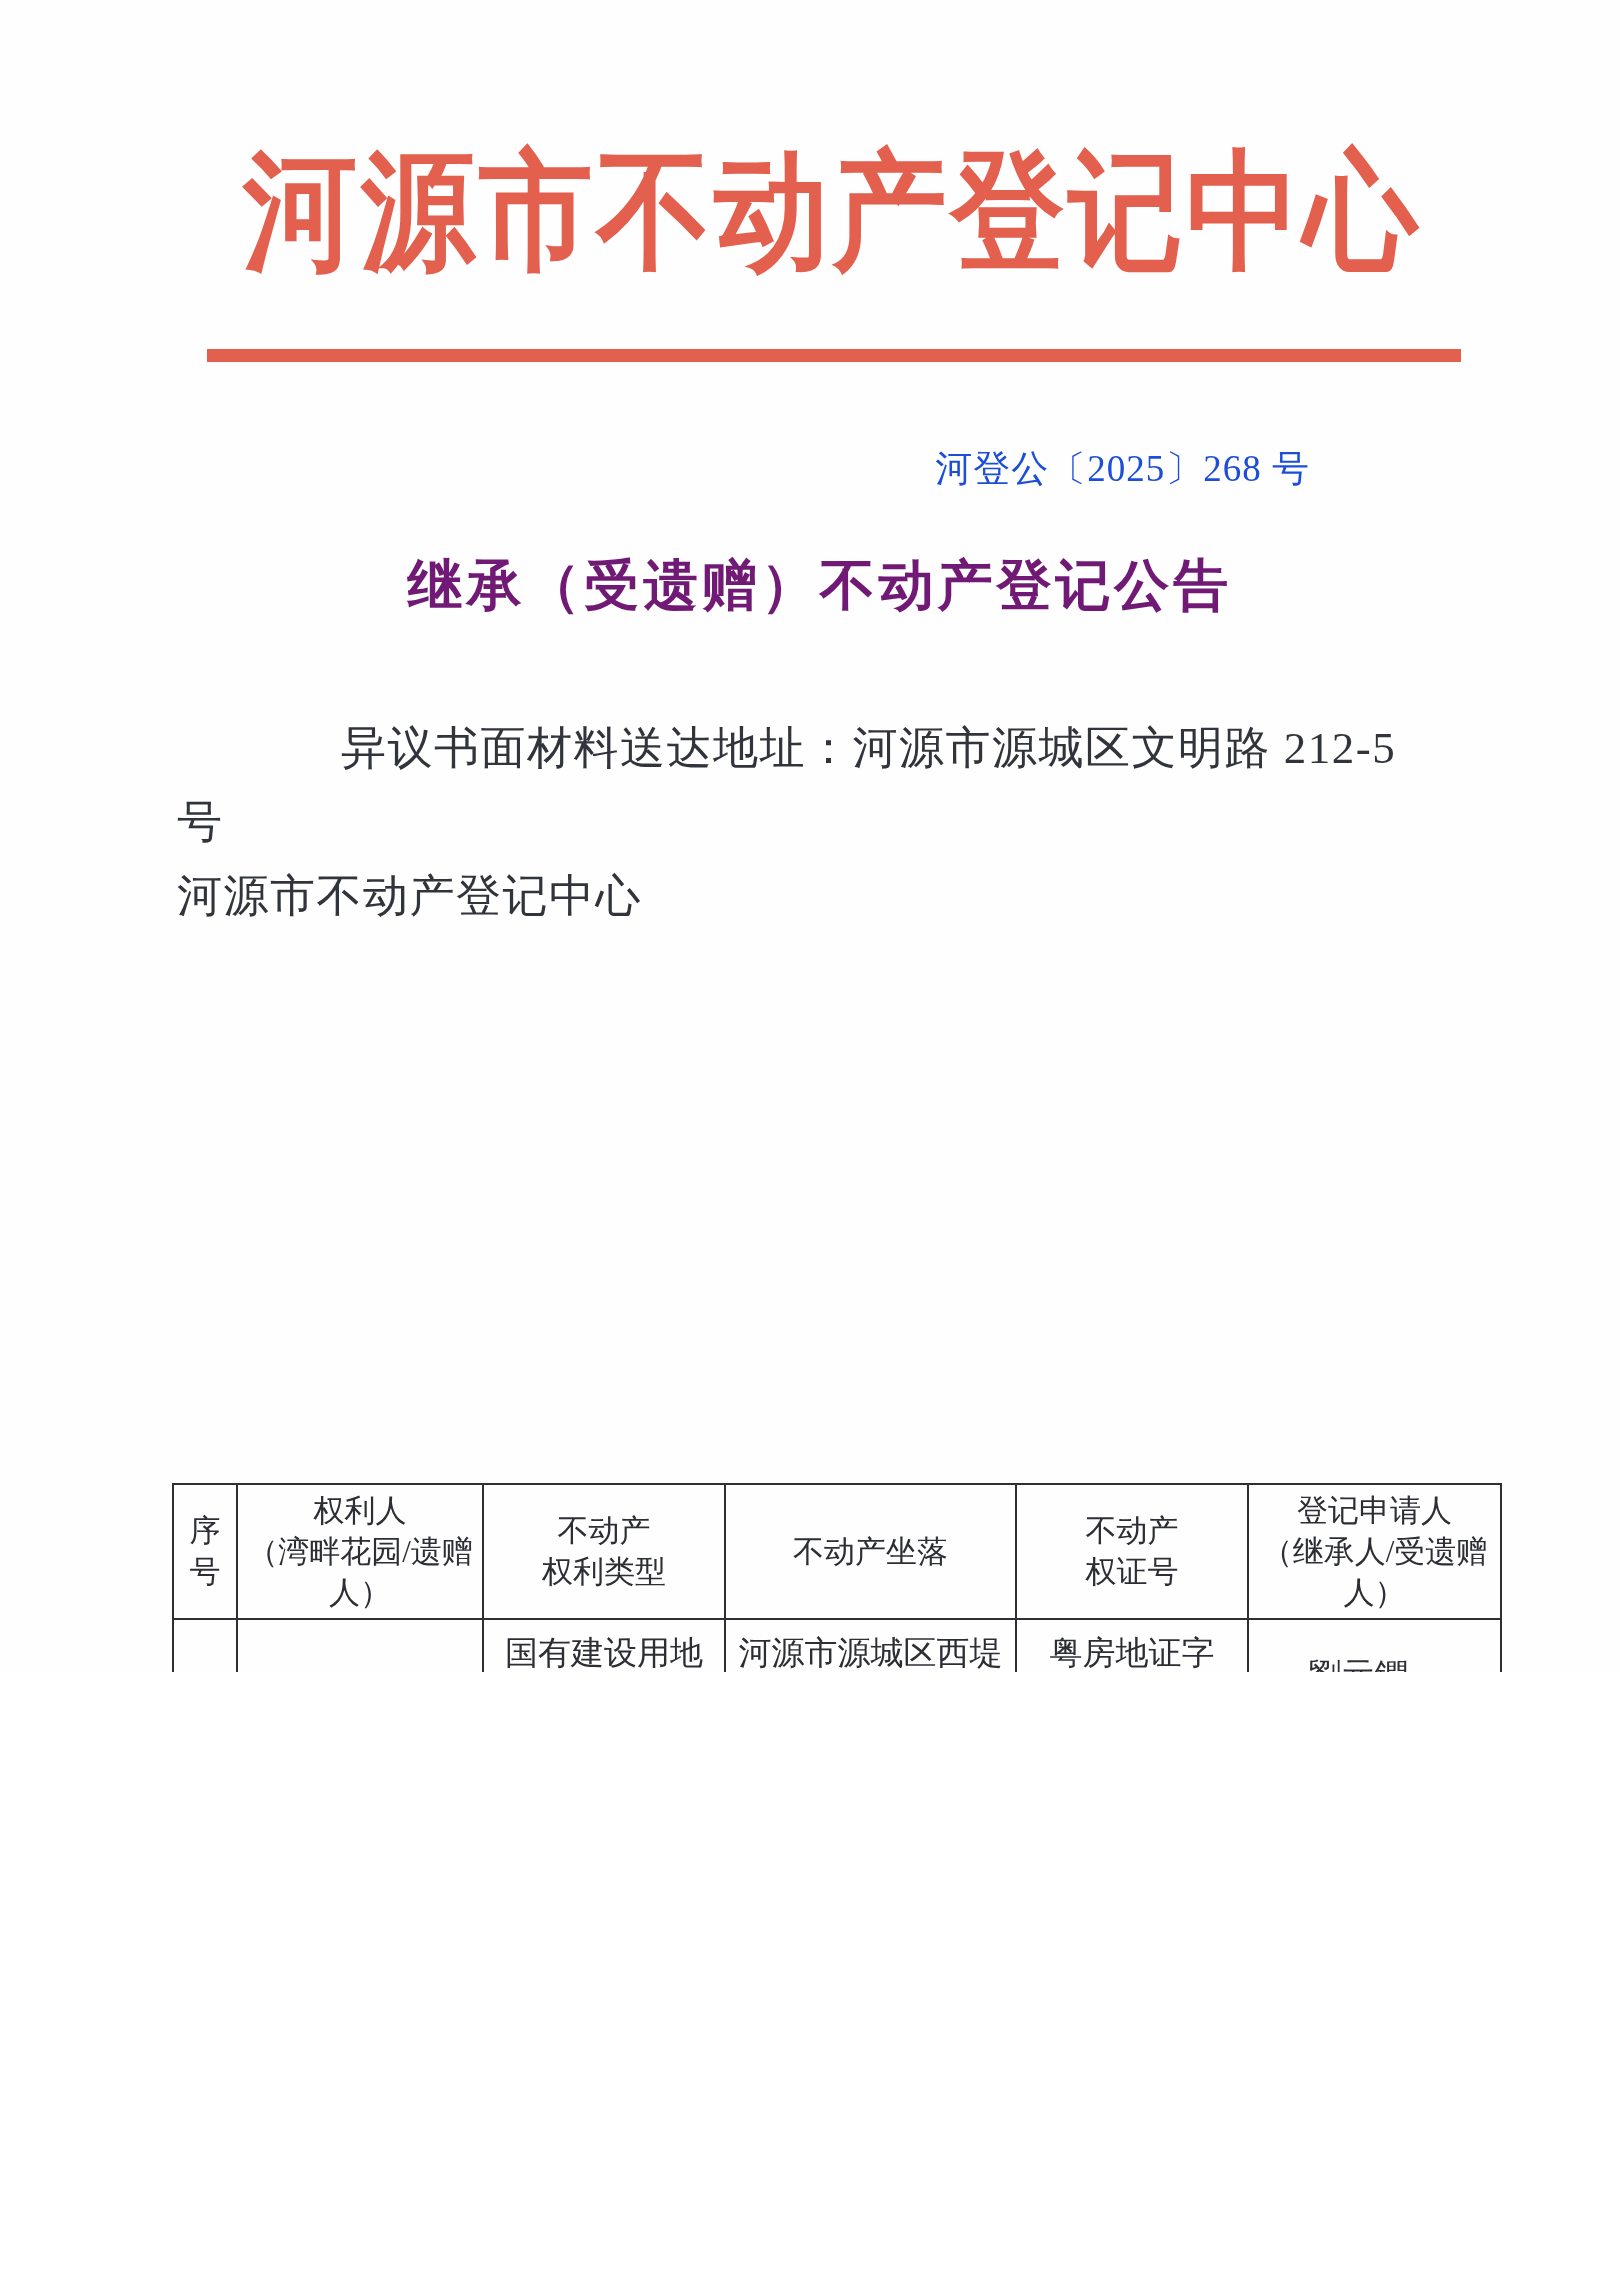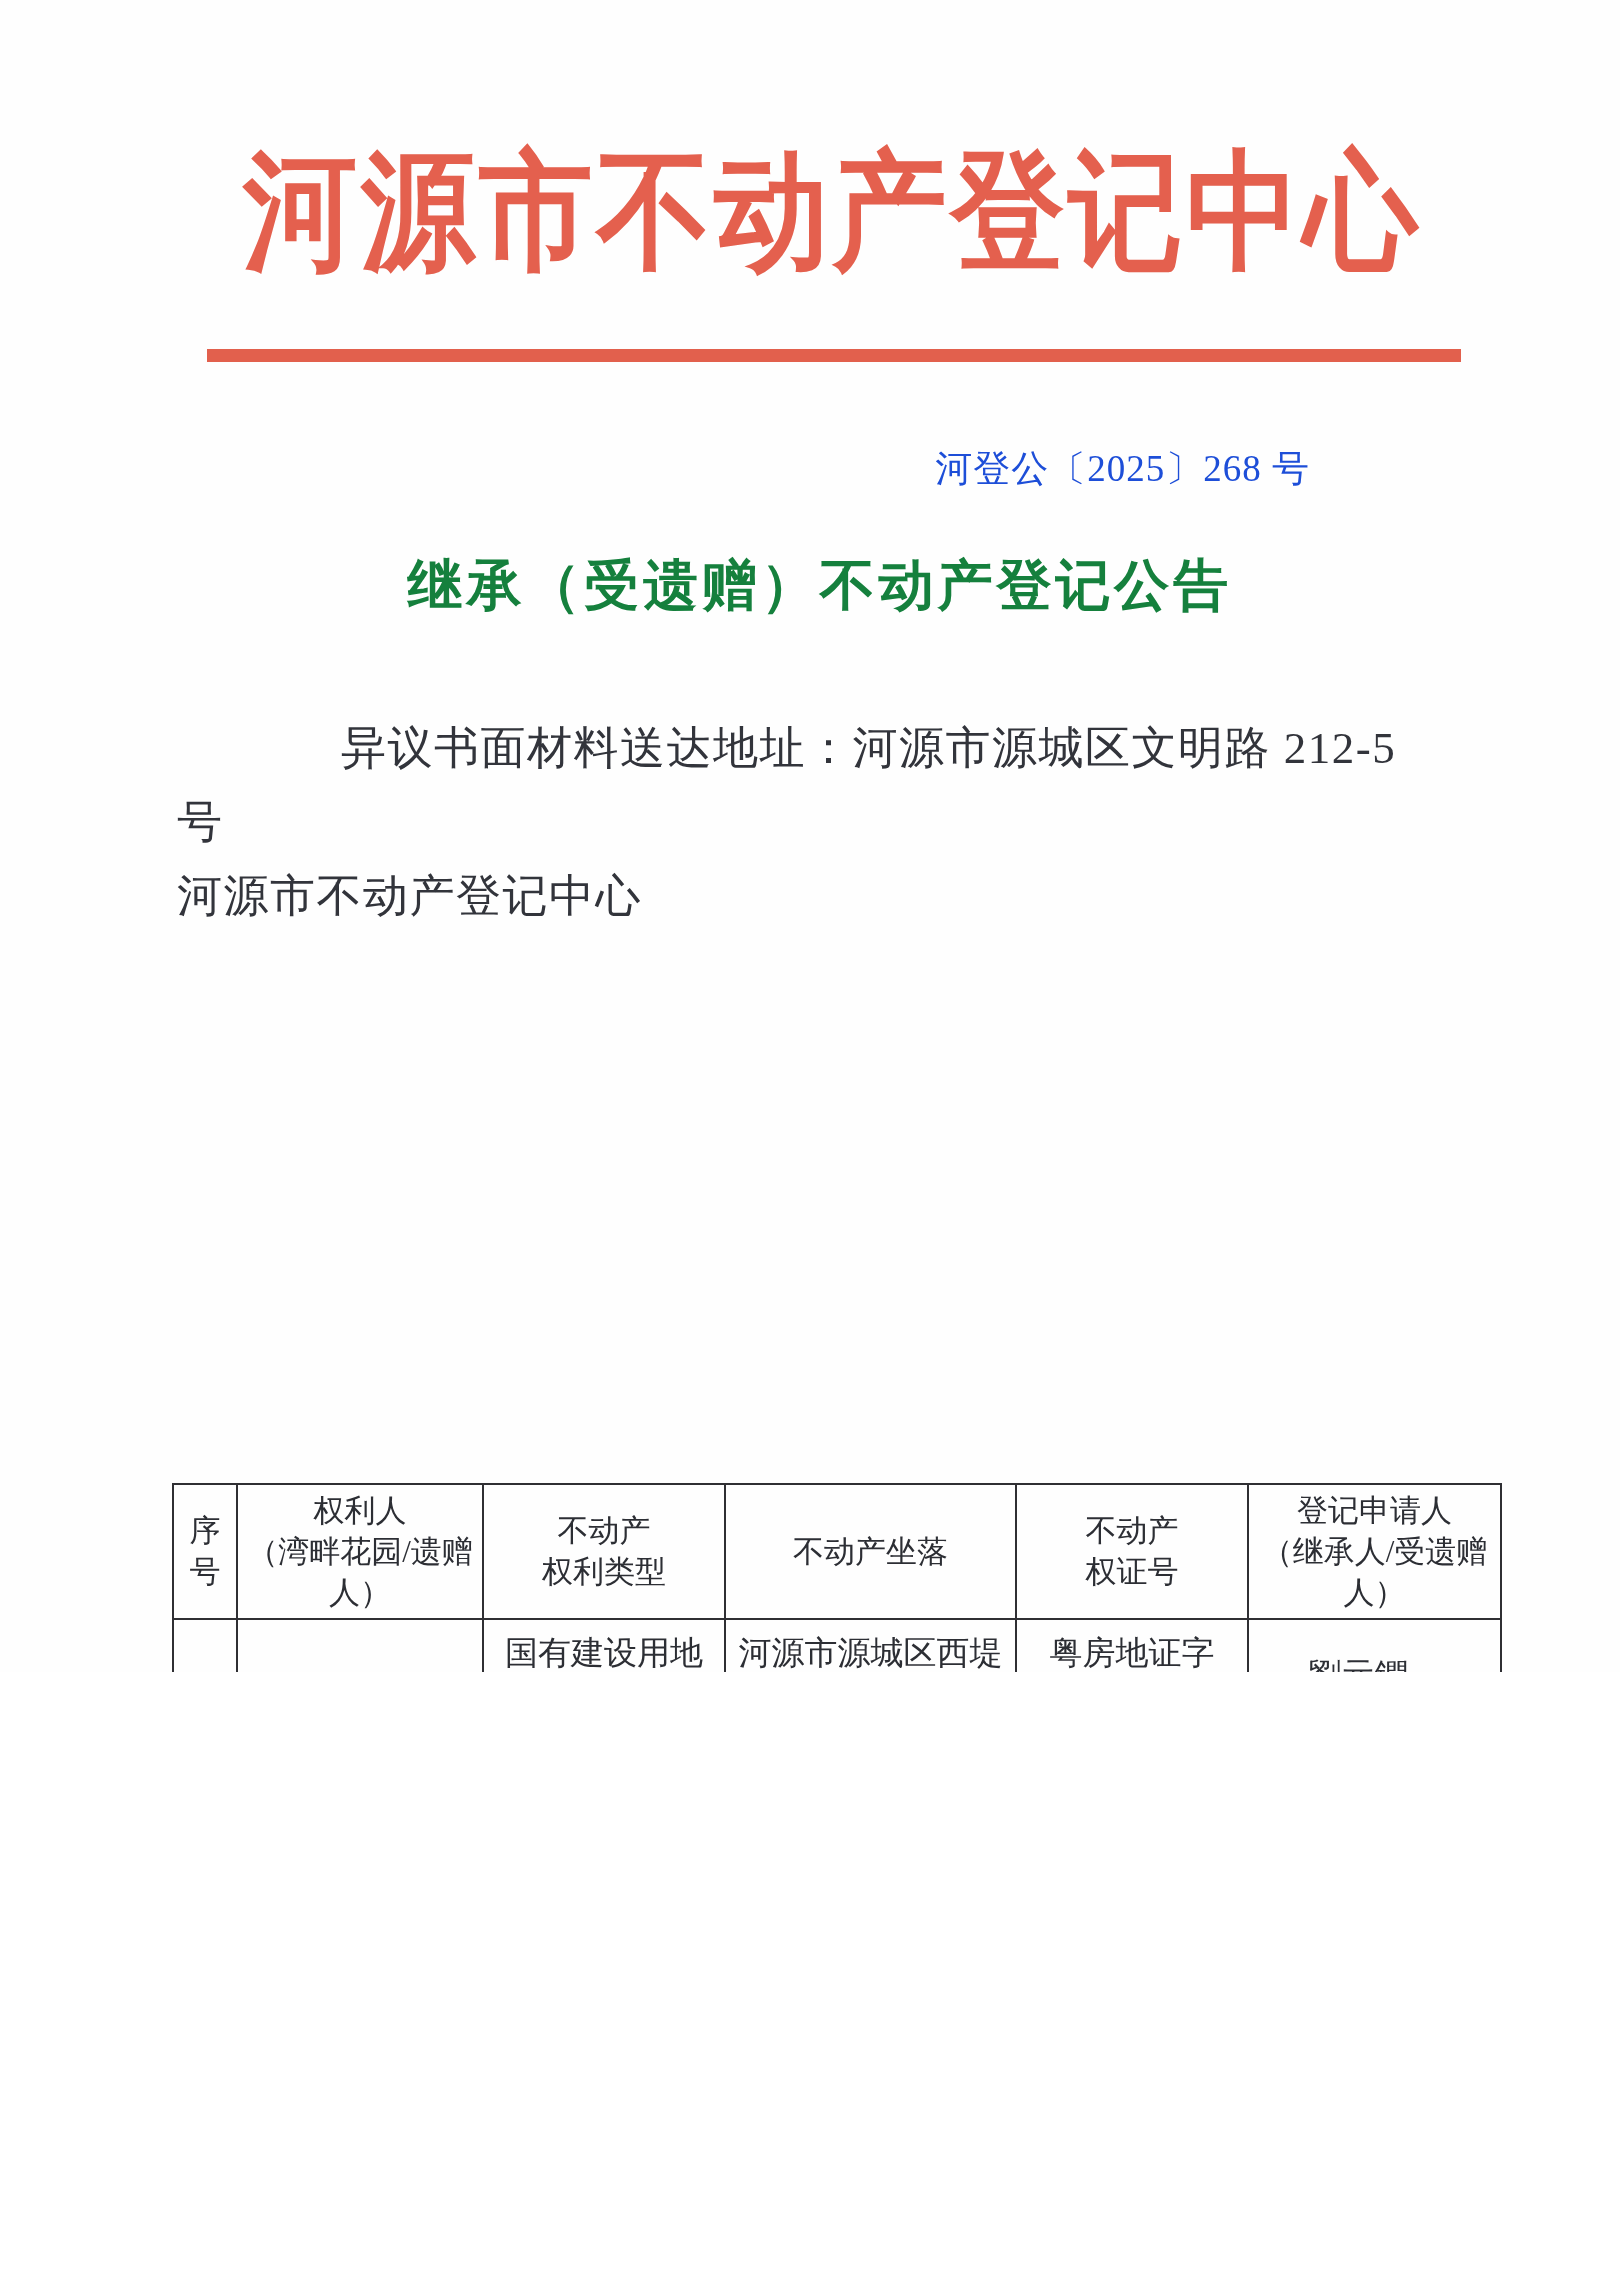--- a/index.html
+++ b/index.html
@@ -30,21 +30,21 @@
     position:absolute;top:444px;right:310px;
     font-size:37px;color:#1d4ed8;letter-spacing:1px;
     white-space:nowrap;
   }
   
   .notice-title{
     position:absolute;left:0;top:549px;width:1620px;
     padding-left:19.6px;box-sizing:border-box;
     text-align:center;
     font-size:55px;font-weight:bold;letter-spacing:3.9px;
-    color:#15803d;white-space:nowrap;
+    color:#701a75;white-space:nowrap;
   }
   
   .notice-body{
     position:absolute;left:177px;top:711px;width:1225px;
     font-size:45px;line-height:74px;letter-spacing:1.5px;
     color:#32343b;
   }
   .notice-body p{
     margin:0;text-indent:164px;white-space:pre-line;
   }

